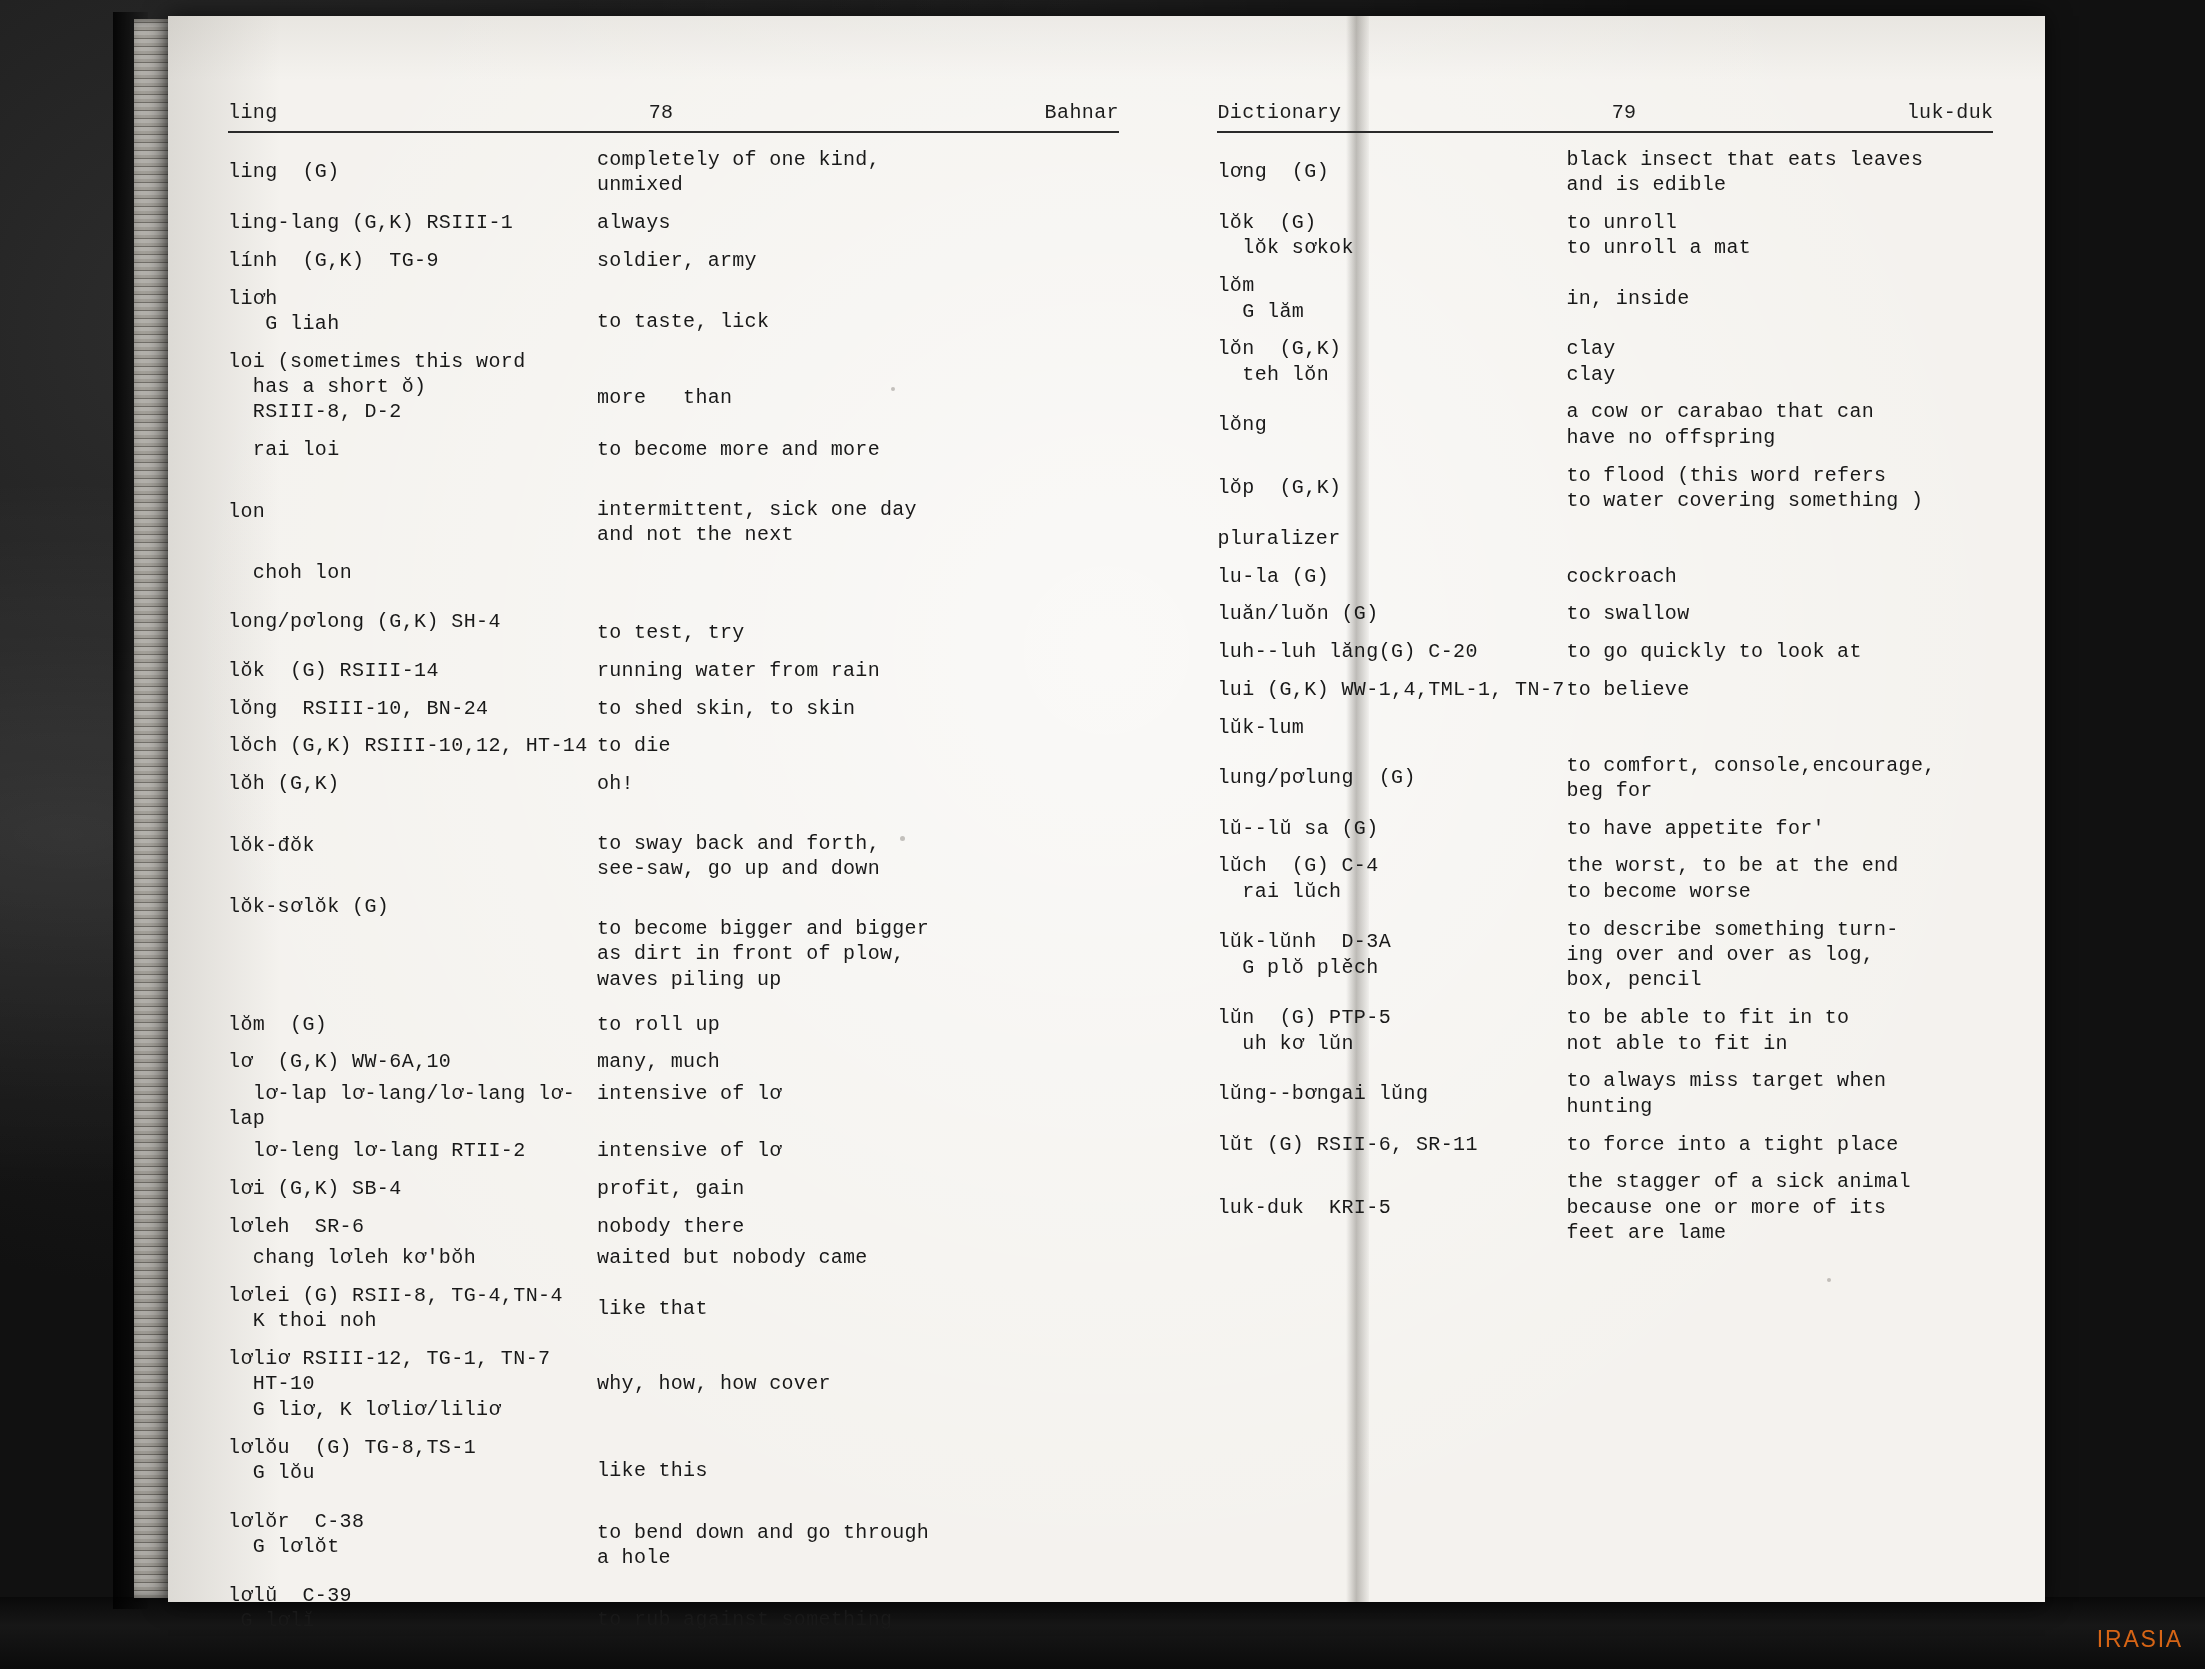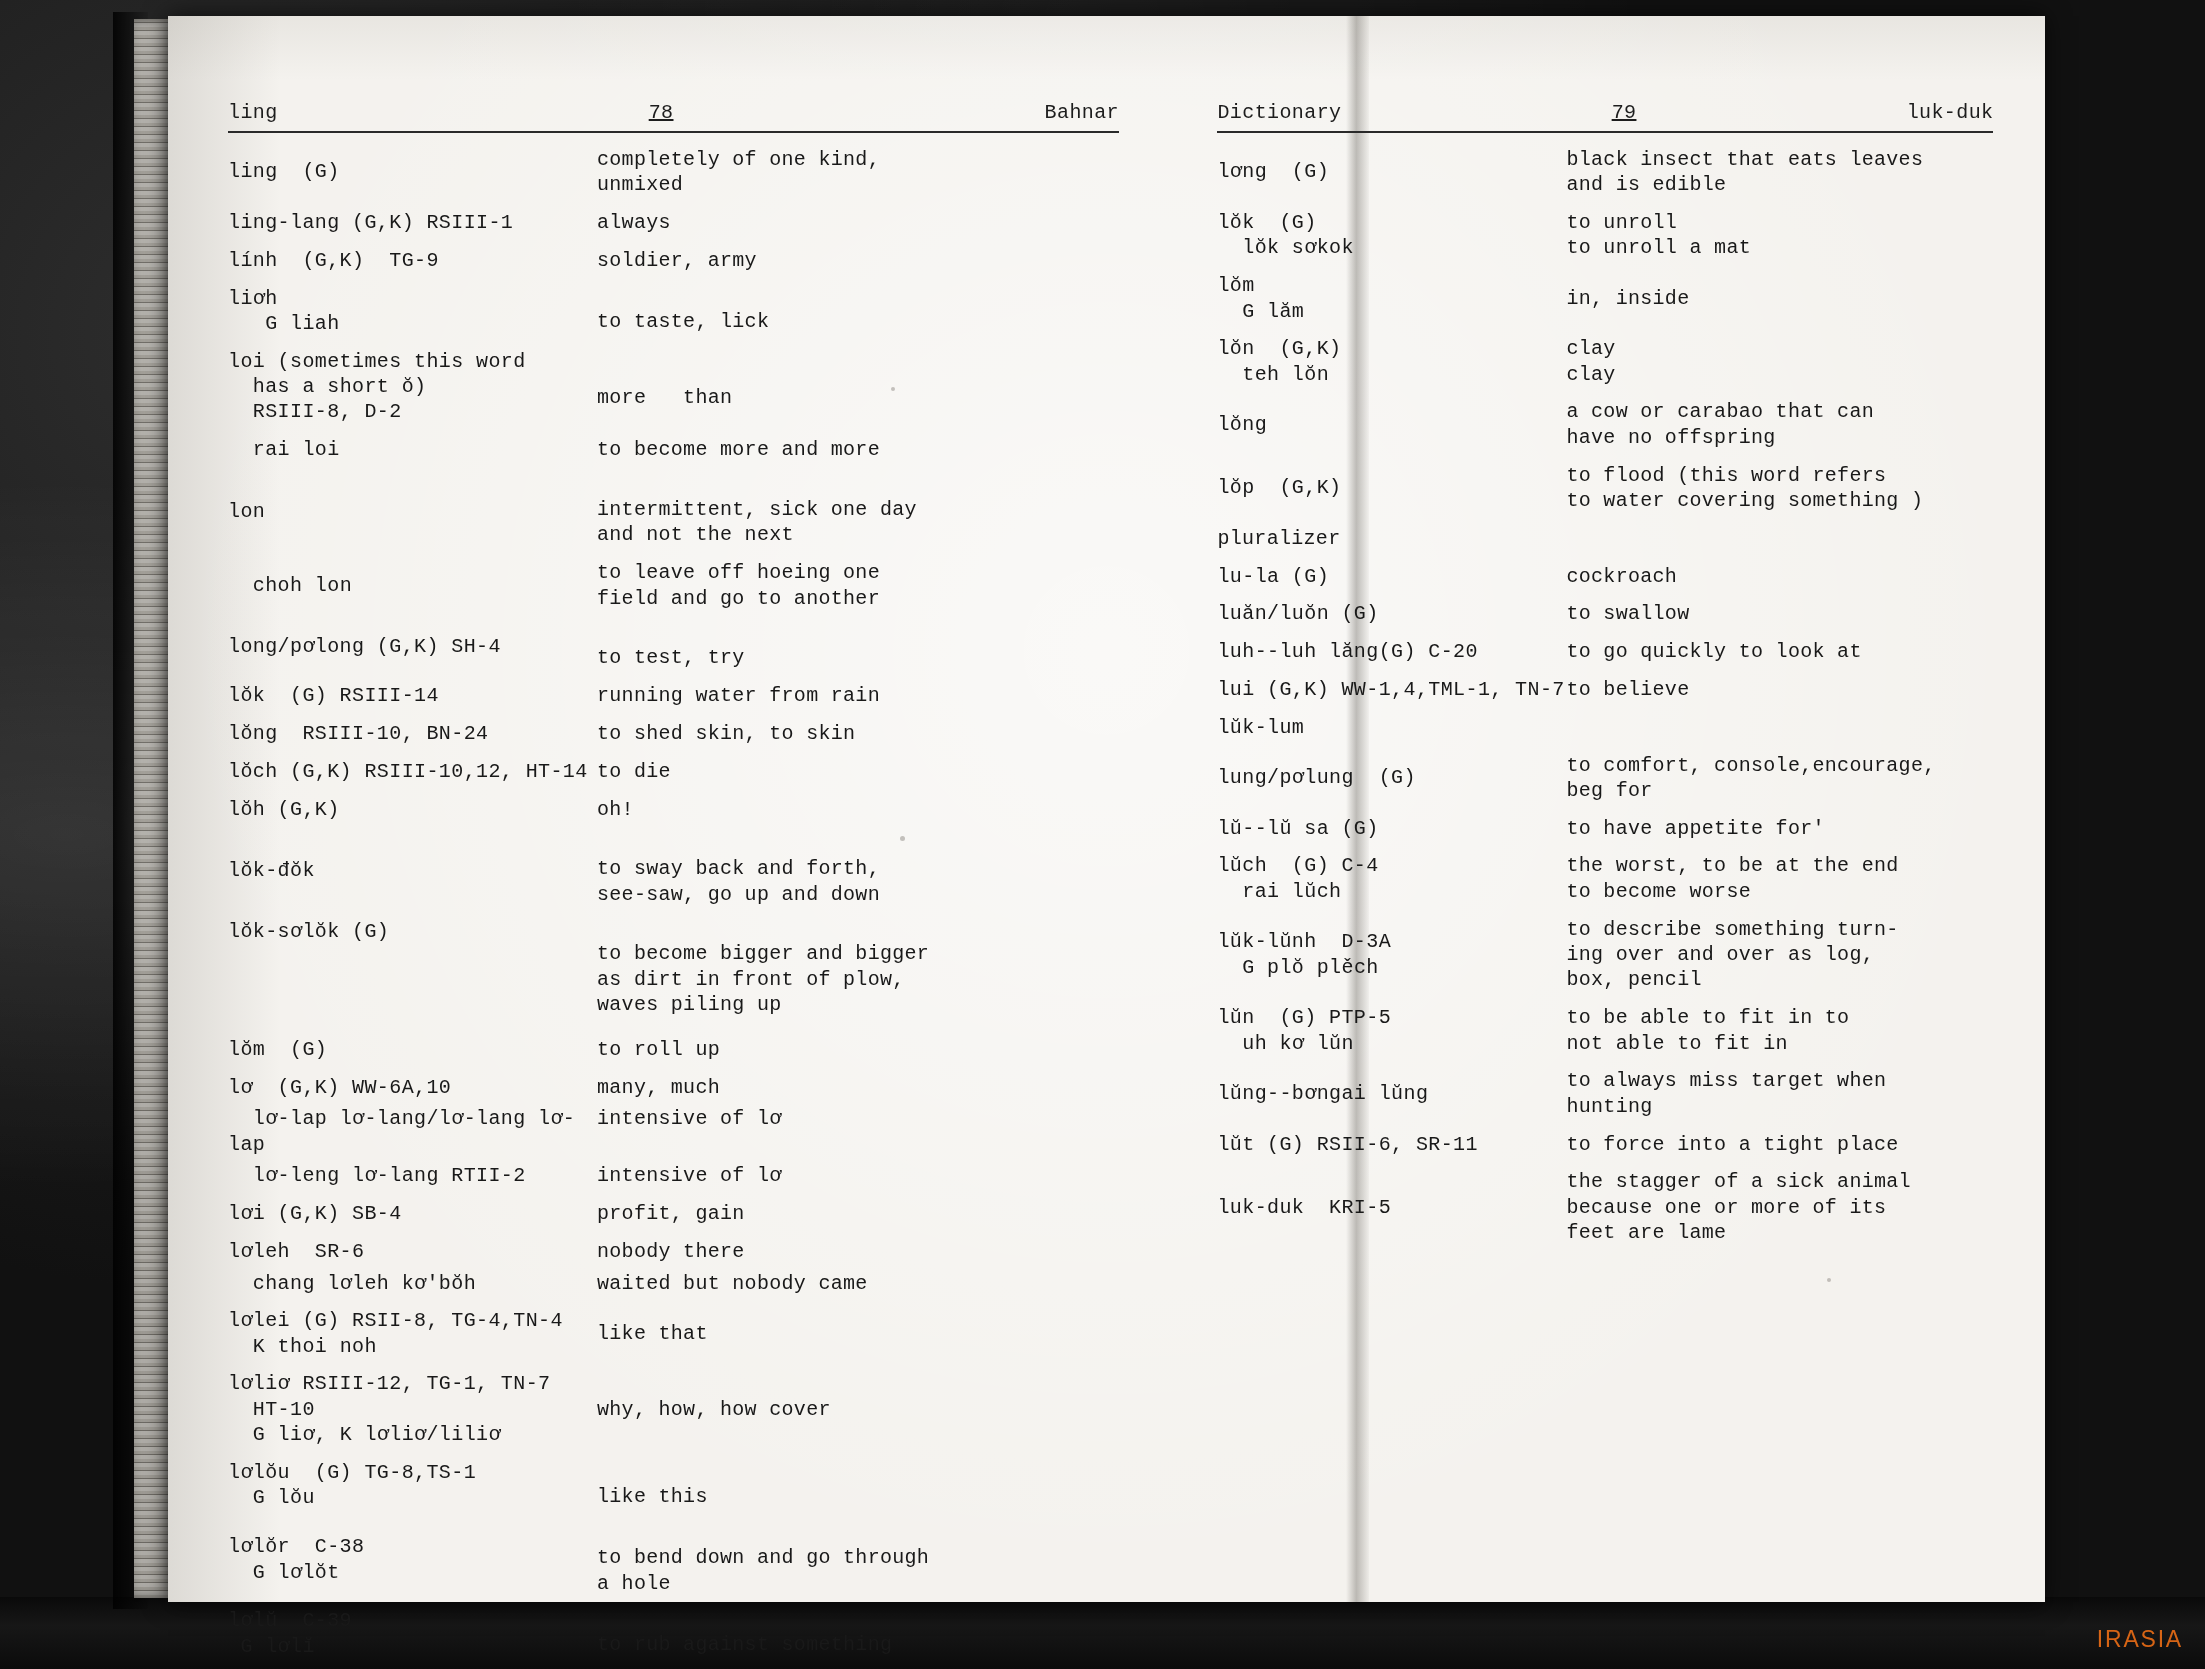--- a/index.html
+++ b/index.html
@@ -109,21 +109,21 @@
 
   
   .runhead {
     display: flex;
     align-items: baseline;
     font-size: 20px;
     letter-spacing: 0.4px;
     color: #1d1d1d;
   }
   .runhead .rh-left { flex: 0 0 auto; }
-  .runhead .rh-mid { flex: 1 1 auto; text-align: center; text-decoration: underline; }
+  .runhead .rh-mid { flex: 1 1 auto; text-align: center; }
   .runhead .rh-right { flex: 0 0 auto; text-align: right; }
   .col.left .runhead { width: 891px; align-items: flex-end; }
   .col.right .runhead { width: 776px; }
 
   .rule {
     height: 1.8px;
     background: #2a2a2a;
     margin-top: 7px;
   }
   .col.left .rule { width: 891px; }
@@ -216,22 +216,20 @@
             <div class="hw">  rai loi</div>
             <div class="gl">to become more and more</div>
           </div>
           <div class="entry gap-sm">
             <div class="hw">lon</div>
             <div class="gl pad-1">intermittent, sick one day
 and not the next</div>
           </div>
           <div class="entry gap-sm">
             <div class="hw">  choh lon</div>
-            <div class="gl">to leave off hoeing one
-field and go to another</div>
           </div>
           <div class="entry gap-sm">
             <div class="hw">long/pơlong (G,K) SH-4</div>
             <div class="gl pad-1">to test, try</div>
           </div>
           <div class="entry gap-sm">
             <div class="hw">lŏk  (G) RSIII-14</div>
             <div class="gl">running water from rain</div>
           </div>
           <div class="entry gap-sm">

